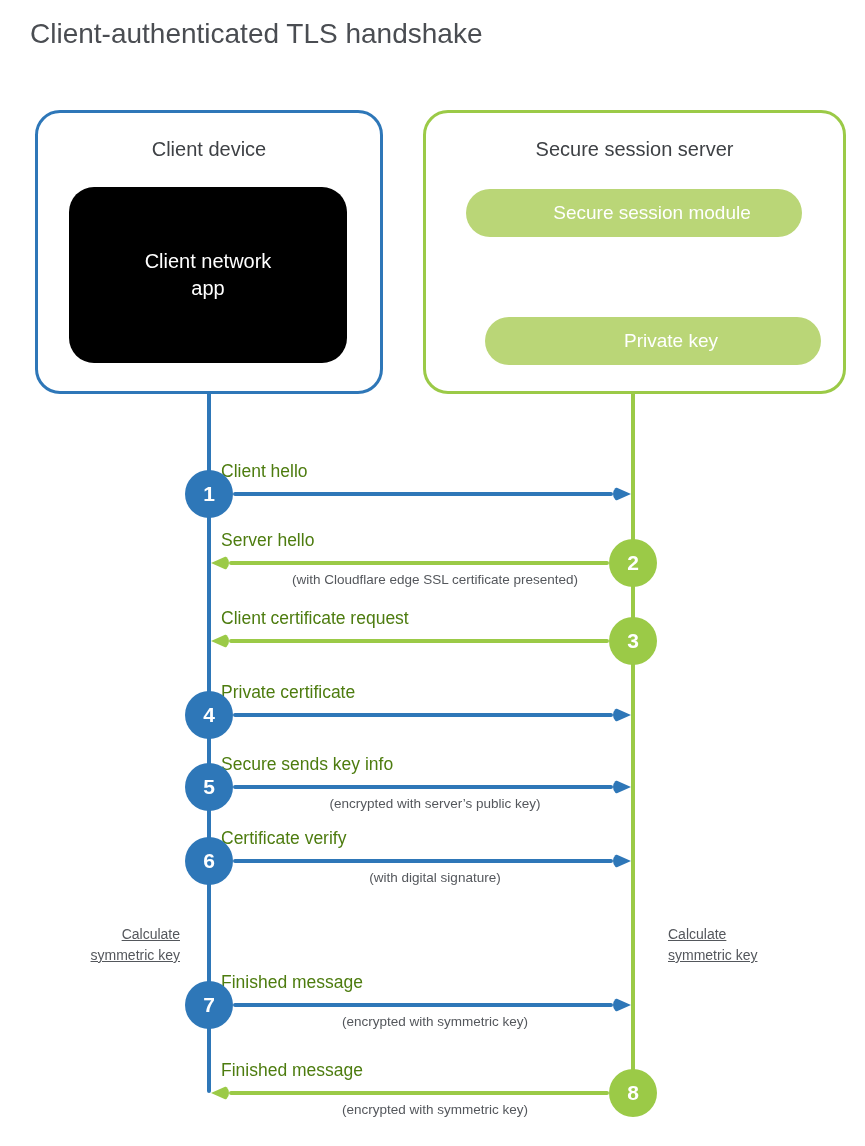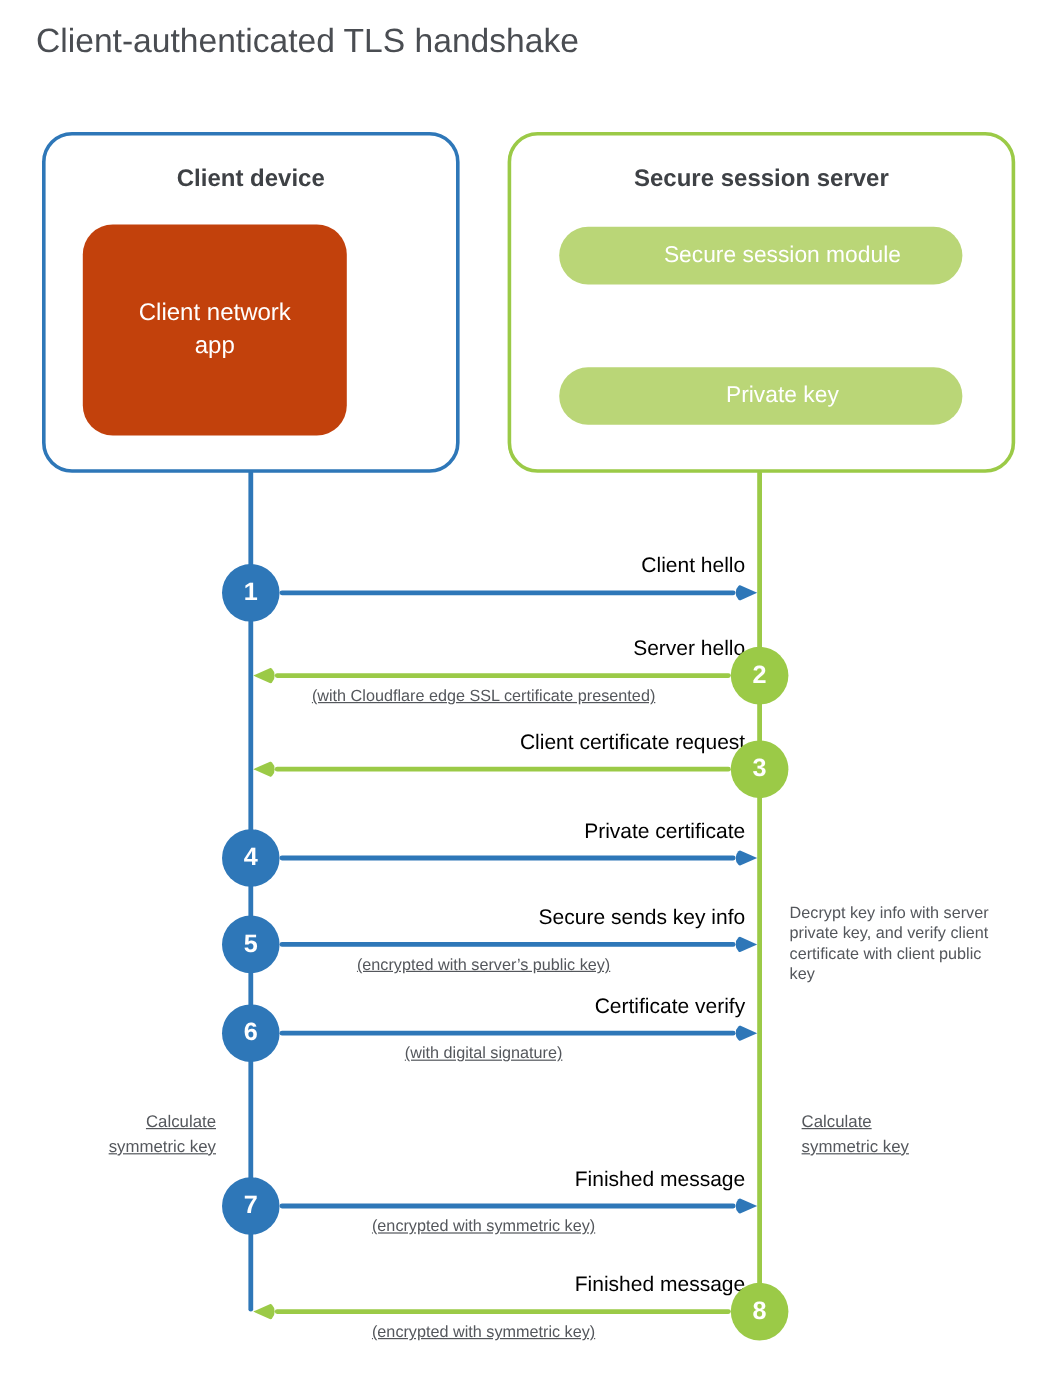--- a/index.html
+++ b/index.html
@@ -24,43 +24,43 @@
     position: absolute;
     background: #ffffff;
     border: 3px solid;
   }
   .box-client { left: 35px; top: 110px; width: 348px; height: 284px; border-color: #2e77b8; }
   .box-server { left: 423px; top: 110px; width: 423px; height: 284px; border-color: #9bca47; }
   .box-heading {
     position: absolute;
     text-align: center;
     font-size: 20px;
-    font-weight: bold;
+    font-weight: normal;
     color: #3e4145;
   }
   .heading-client { left: 35px; top: 138px; width: 348px; }
   .heading-server { left: 423px; top: 138px; width: 423px; }
   .app-box {
     position: absolute;
-    left: 69px; top: 187px; width: 220px; height: 176px;
-    background: #c2410c;
+    left: 69px; top: 187px; width: 278px; height: 176px;
+    background: #000000;
     display: flex; align-items: center; justify-content: center;
     color: #ffffff; font-size: 20px; line-height: 1.35;
     text-align: center; white-space: pre-line;
   }
   .bar {
     position: absolute;
     left: 466px; width: 336px; height: 48px;
     background: #bad677;
     display: flex; align-items: center; justify-content: center;
     color: #ffffff; font-size: 19px; padding-left: 36px;
   }
   .bar1 { top: 189px; }
   .bar2 { top: 251px; }
-  .bar3 { top: 306px; }
+  .bar3 { top: 317px; margin-left: 19px; }
   
   .vline { position: absolute; width: 4px; top: 392px; height: 701px; }
   .vline.blue  { left: 207px; background: #2e77b8; }
   .vline.green { left: 631px; background: #9bca47; }
   
   .hline { position: absolute; height: 4px; width: 380px; }
   .hline.blue  { background: #2e77b8; left: 233px; }
   .hline.green { background: #9bca47; left: 229px; }
   .head { position: absolute; width: 0; height: 0; border-top: 8px solid transparent; border-bottom: 8px solid transparent; }
   .head.r { border-left: 18px solid #2e77b8; left: 613px; }
@@ -72,28 +72,28 @@
     display: flex; align-items: center; justify-content: center;
     color: #ffffff; font-size: 21px; font-weight: bold;
     z-index: 3;
   }
   .circle.blue  { background: #2e77b8; left: 185px; }
   .circle.green { background: #9bca47; left: 609px; }
   
   .alabel {
     position: absolute;
     left: 221px; width: 400px; height: 25px;
-    text-align: right;
-    font-size: 17.5px; color: #000000;
+    text-align: left;
+    font-size: 17.5px; color: #4d7c0f;
   }
   .asub {
     position: absolute;
-    left: 203px; width: 400px; height: 20px;
+    left: 235px; width: 400px; height: 20px;
     text-align: center;
-    font-size: 13.5px; color: #54575c; text-decoration: underline;
+    font-size: 13.5px; color: #54575c;
   }
   
   .note {
     position: absolute;
     font-size: 13.5px; line-height: 17px; color: #54575c;
   }
   .note-decrypt { left: 658px; top: 752px; width: 178px; }
   .note-calc { white-space: pre-line; line-height: 21px; font-size: 14px; text-decoration: underline; }
   .note-calc-client { left: 38px;  top: 924px; width: 142px; text-align: right; }
   .note-calc-server { left: 668px; top: 924px; width: 142px; text-align: left; }
@@ -144,21 +144,20 @@
   <div class="circle blue" style="top:763px">5</div>
   <div class="alabel" style="top:754px">Secure sends key info</div>
   <div class="asub" style="top:796px">(encrypted with server’s public key)</div>
 
   <div class="hline blue" style="top:859px"></div>
   <div class="head r" style="top:853px"></div>
   <div class="circle blue" style="top:837px">6</div>
   <div class="alabel" style="top:828px">Certificate verify</div>
   <div class="asub" style="top:870px">(with digital signature)</div>
 
-  <div class="note note-decrypt">Decrypt key info with server private key, and verify client certificate with client public key</div>
   <div class="note note-calc note-calc-client">Calculate
 symmetric key</div>
   <div class="note note-calc note-calc-server">Calculate
 symmetric key</div>
 
   <div class="hline blue" style="top:1003px"></div>
   <div class="head r" style="top:997px"></div>
   <div class="circle blue" style="top:981px">7</div>
   <div class="alabel" style="top:972px">Finished message</div>
   <div class="asub" style="top:1014px">(encrypted with symmetric key)</div>

